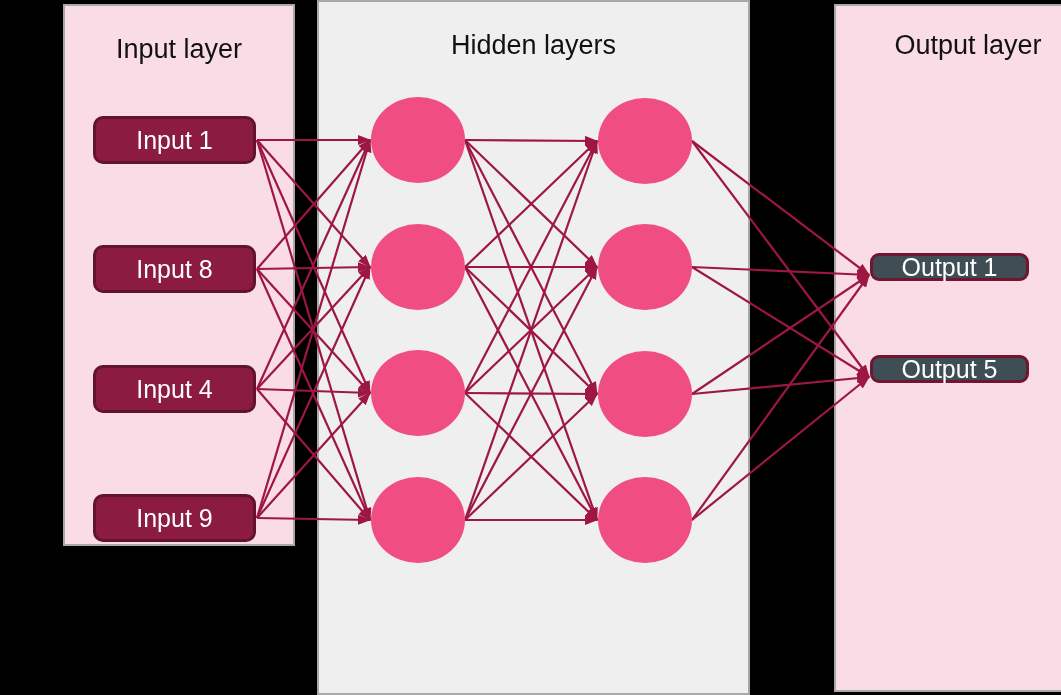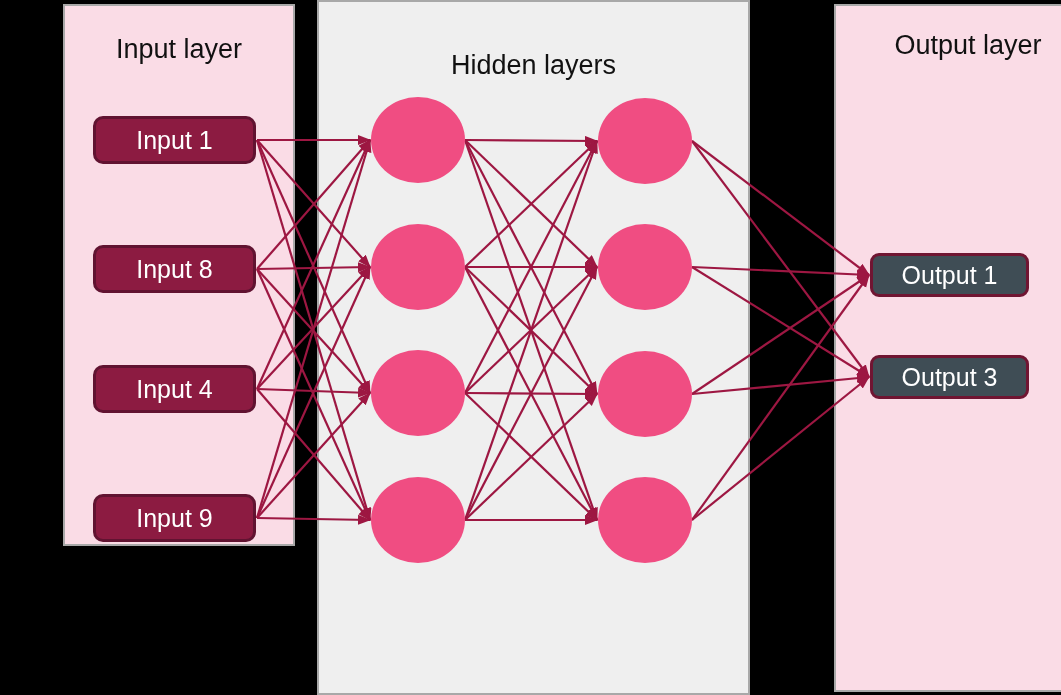--- a/index.html
+++ b/index.html
@@ -10,33 +10,33 @@
   }
   .panel{position:absolute;box-sizing:border-box;border:2px solid var(--panel-border,#a8a8a8);z-index:1}
   .panel-input {left:63px; top:4px;width:232px;height:542px;background:var(--pink-panel,#fadce6)}
   .panel-hidden{left:317px;top:0;  width:433px;height:695px;background:var(--gray-panel,#efefef)}
   .panel-output{left:834px;top:4px;width:268px;height:688px;background:var(--pink-panel,#fadce6)}
   .panel-title{
     position:absolute;left:0;width:100%;text-align:center;
     font-size:27px;color:var(--title-text,#111);white-space:nowrap;
   }
   .panel-input  .panel-title{top:28px}
-  .panel-hidden .panel-title{top:48px}
+  .panel-hidden .panel-title{top:28px}
   .panel-output .panel-title{top:24px}
   .node-box{
     position:absolute;box-sizing:border-box;z-index:2;
     display:flex;align-items:center;justify-content:center;
     color:var(--node-text,#fff);font-size:25px;white-space:nowrap;text-align:center;
   }
   .input-box{
     left:93px;width:163px;height:48px;border-radius:10px;
     background:var(--input-fill,#8c1b41);border:3px solid var(--input-border,#611331);
   }
   .output-box{
-    left:870px;width:159px;height:44px;border-radius:9px;
+    left:870px;width:159px;height:28px;border-radius:9px;
     background:var(--output-fill,#3f4d55);border:3px solid var(--output-border,#701532);
   }
   #net-svg{position:absolute;left:0;top:0;z-index:3;pointer-events:none}
 </style>
 </head>
 <body>
 
 <div class="panel panel-input">
   <div class="panel-title">Input layer</div>
 </div>
@@ -48,21 +48,21 @@
 <div class="panel panel-output">
   <div class="panel-title">Output layer</div>
 </div>
 
 <div class="node-box input-box" style="top:116px">Input 1</div>
 <div class="node-box input-box" style="top:245px">Input 8</div>
 <div class="node-box input-box" style="top:365px">Input 4</div>
 <div class="node-box input-box" style="top:494px">Input 9</div>
 
 <div class="node-box output-box" style="top:253px">Output 1</div>
-<div class="node-box output-box" style="top:355px">Output 3</div>
+<div class="node-box output-box" style="top:355px">Output 5</div>
 
 <svg id="net-svg" width="1061" height="695" viewBox="0 0 1061 695">
   <defs>
     <marker id="arrow" markerUnits="userSpaceOnUse" markerWidth="14" markerHeight="12" refX="12" refY="5" orient="auto">
       <path d="M0,0 L13,5 L0,10 z" fill="#9d1742"></path>
     </marker>
   </defs>
   <g id="edge-group">
       <line x1="257" y1="140" x2="370" y2="140" stroke="#9d1742" stroke-width="2.2" marker-end="url(#arrow)"></line>
       <line x1="257" y1="140" x2="370" y2="267" stroke="#9d1742" stroke-width="2.2" marker-end="url(#arrow)"></line>

